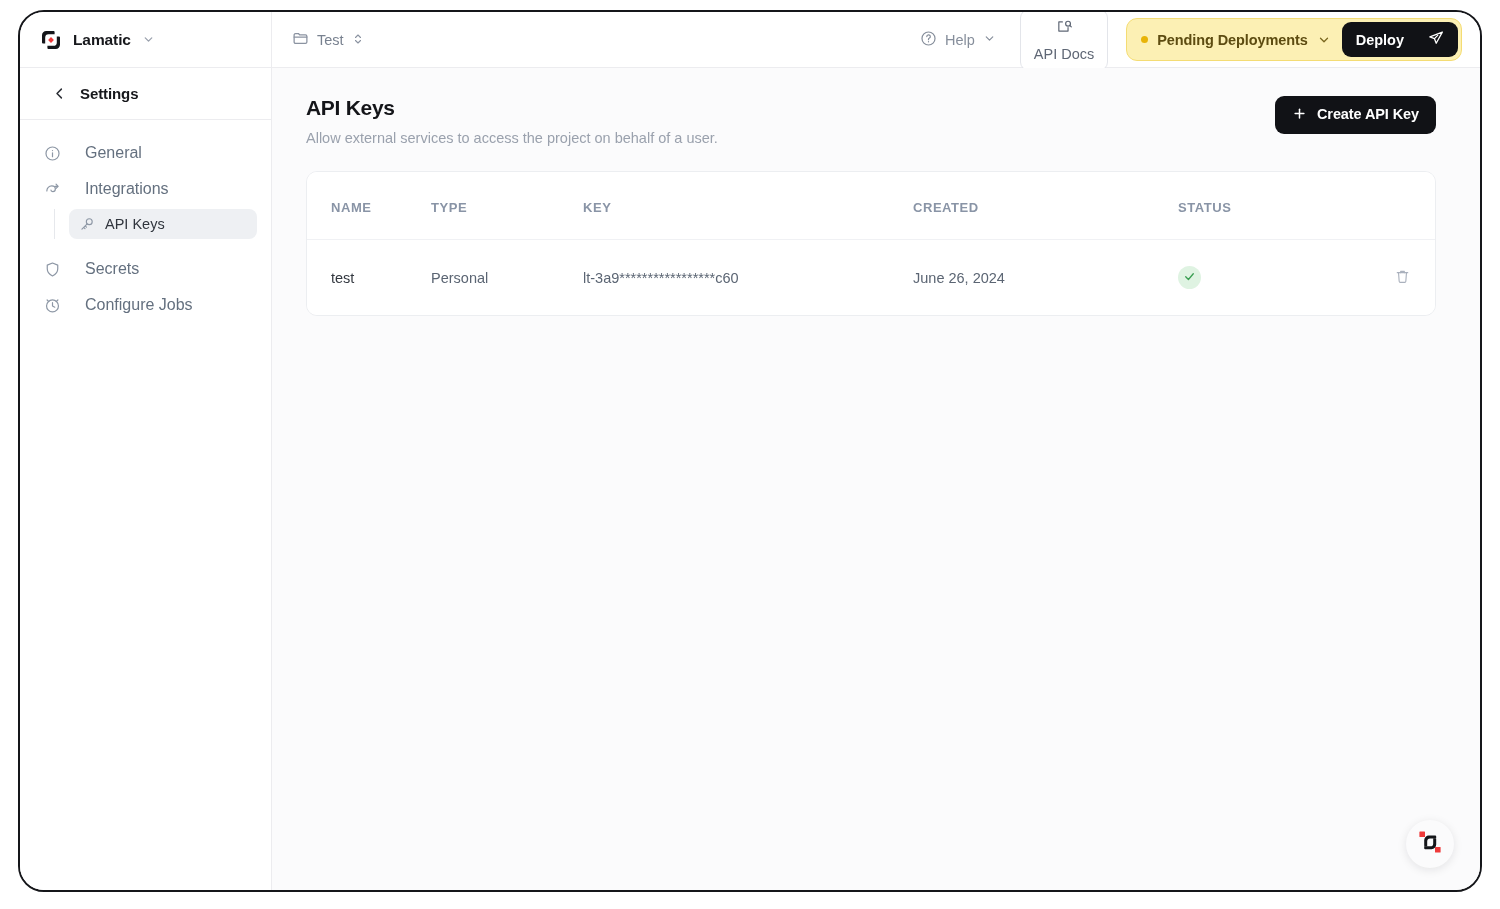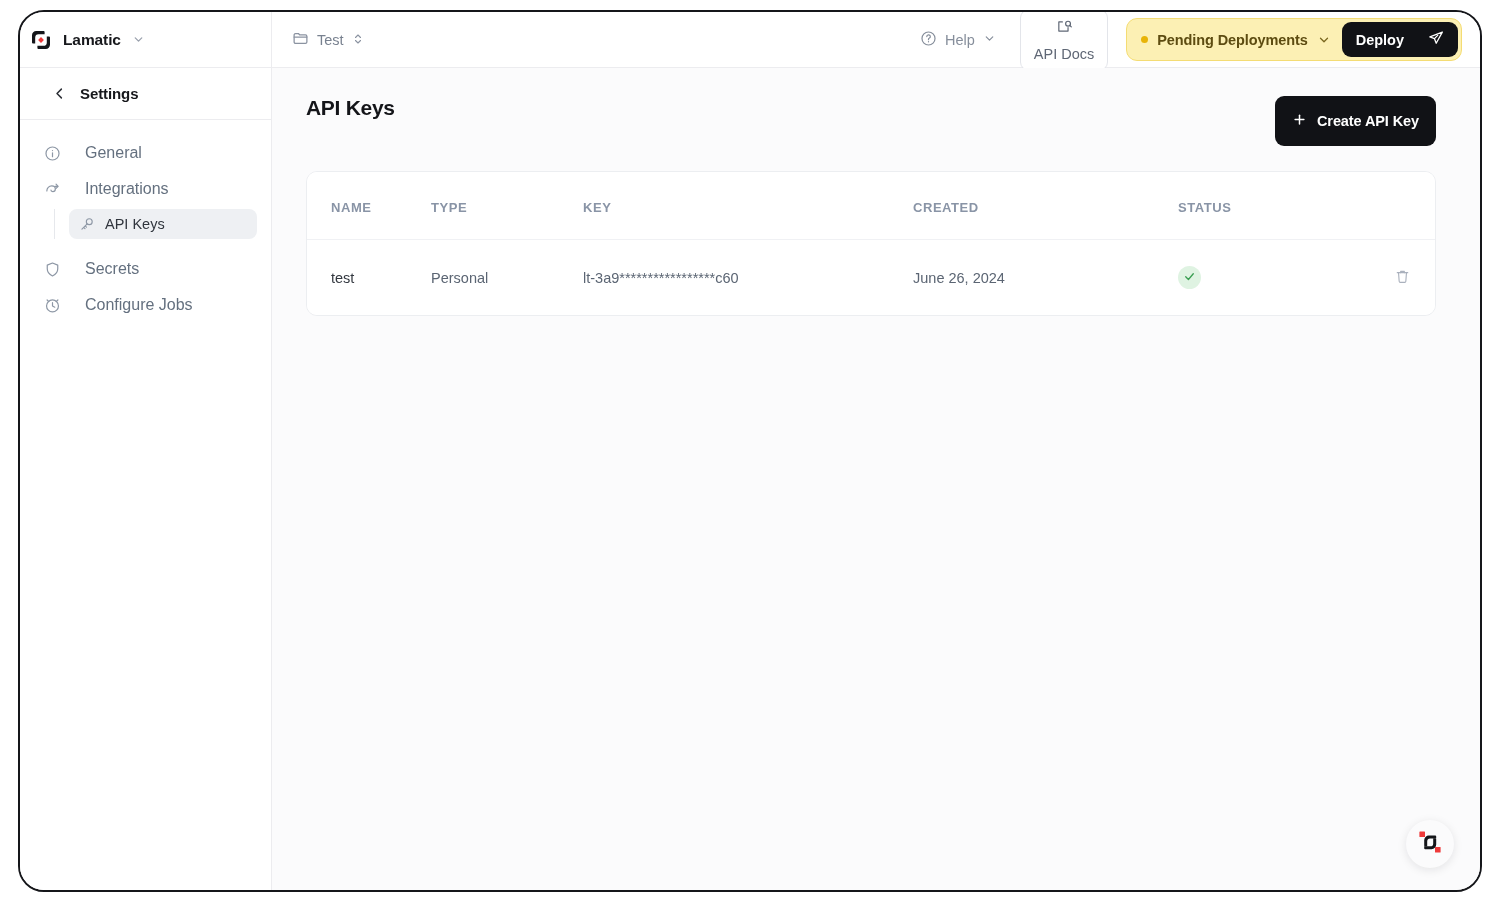--- a/index.html
+++ b/index.html
@@ -35,21 +35,21 @@
     align-items: center;
     border-bottom: 1px solid #ececef;
     background: #fff;
   }
   .topbar-left {
     width: 252px;
     flex: 0 0 252px;
     height: 100%;
     display: flex;
     align-items: center;
-    padding-left: 10px;
+    padding-left: 20px;
     border-right: 1px solid #ececef;
   }
   .brand-logo {
     width: 22px; height: 22px;
     flex: 0 0 22px;
     position: relative;
     margin-right: 11px;
   }
   .brand-name {
     font-size: 15.5px;
@@ -237,27 +237,27 @@
     color: #141519;
     letter-spacing: -0.3px;
   }
   .page-sub {
     margin-top: 10px;
     font-size: 14.5px;
     color: #9aa1ad;
   }
   .create-btn {
     display: flex;
-    align-items: center;
+    align-items: flex-start;
     gap: 10px;
     background: #111216;
     color: #fff;
     border: none;
     border-radius: 9px;
-    padding: 16px 17px;
+    padding: 10px 17px;
     font-size: 14.5px;
     font-weight: 700;
     cursor: pointer;
     font-family: inherit;
     letter-spacing: -0.1px;
   }
 
   
   .table-card {
     margin-top: 25px;
@@ -486,20 +486,21 @@
         </div>
 
       </div>
     </div>
 
     <div class="main">
 
       <div class="main-head">
         <div>
           <div class="page-title">API Keys</div>
+          <div class="page-sub">Allow external services to access the project on behalf of a user.</div>
         </div>
         <button class="create-btn">
           <span>
             <svg width="15" height="15" viewBox="0 0 24 24" fill="none" stroke="currentColor" stroke-width="2.4" stroke-linecap="round">
                 <line x1="12" y1="5" x2="12" y2="19"></line>
                 <line x1="5" y1="12" x2="19" y2="12"></line>
               </svg>
           </span>
           <span>Create API Key</span>
         </button>

